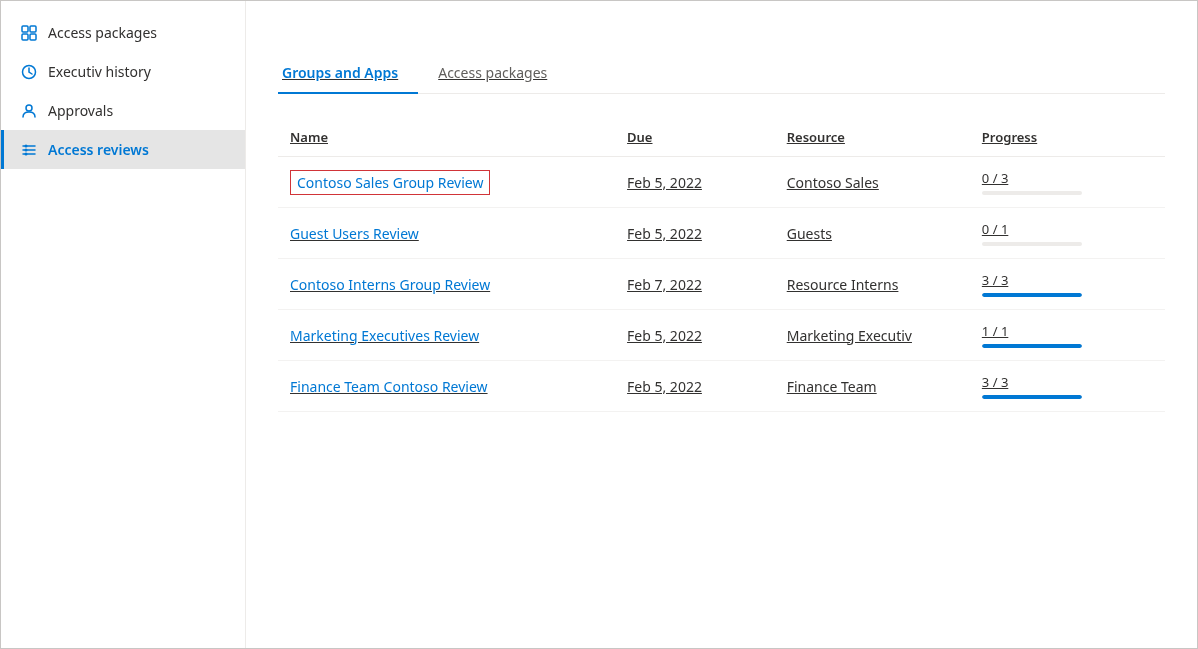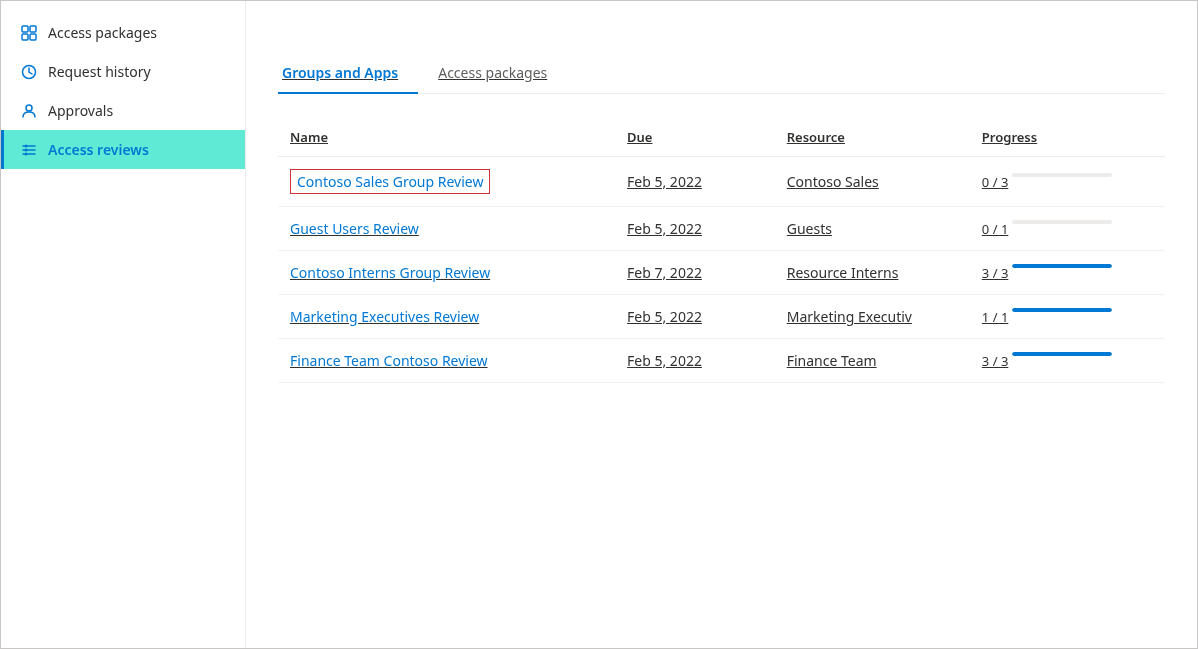--- a/index.html
+++ b/index.html
@@ -26,21 +26,21 @@
       display: flex;
       align-items: center;
       gap: 10px;
       padding: 10px 16px;
       cursor: pointer;
       color: #323130;
       font-size: 14px;
       border-left: 3px solid transparent;
     }
     .sidebar-item.active {
-      background: #5eead4;
+      background: #e5e5e5;
       border-left: 3px solid #0078d4;
       color: #0078d4;
       font-weight: 600;
     }
     .sidebar-item .icon {
       width: 18px;
       height: 18px;
       display: flex;
       align-items: center;
       justify-content: center;
@@ -126,21 +126,21 @@
     .link-cell.highlighted {
       border: 1.5px solid #d13438;
       display: inline-block;
       padding: 2px 6px;
       color: #0078d4;
     }
 
     
     .progress-cell {
       display: flex;
-      flex-direction: row;
+      flex-direction: column;
       gap: 4px;
       min-width: 100px;
     }
     .progress-text {
       font-size: 13px;
       color: #323130;
     }
     .progress-bar-track {
       width: 100px;
       height: 4px;
@@ -175,21 +175,21 @@
       </span>
     <span>Access packages</span>
   </div>
     <div class="sidebar-item">
     <span class="icon">
         <svg width="16" height="16" viewBox="0 0 16 16" fill="none" xmlns="http://www.w3.org/2000/svg">
           <circle cx="8" cy="8" r="6.5" stroke="#0078d4" stroke-width="1.5"></circle>
           <polyline points="8,4 8,8 11,10" stroke="#0078d4" stroke-width="1.5" stroke-linecap="round"></polyline>
         </svg>
       </span>
-    <span>Request history</span>
+    <span>Executiv history</span>
   </div>
     <div class="sidebar-item">
     <span class="icon">
         <svg width="16" height="16" viewBox="0 0 16 16" fill="none" xmlns="http://www.w3.org/2000/svg">
           <circle cx="8" cy="5" r="3" stroke="#0078d4" stroke-width="1.5"></circle>
           <path d="M2 14c0-3.314 2.686-5 6-5s6 1.686 6 5" stroke="#0078d4" stroke-width="1.5" stroke-linecap="round"></path>
         </svg>
       </span>
     <span>Approvals</span>
   </div>

